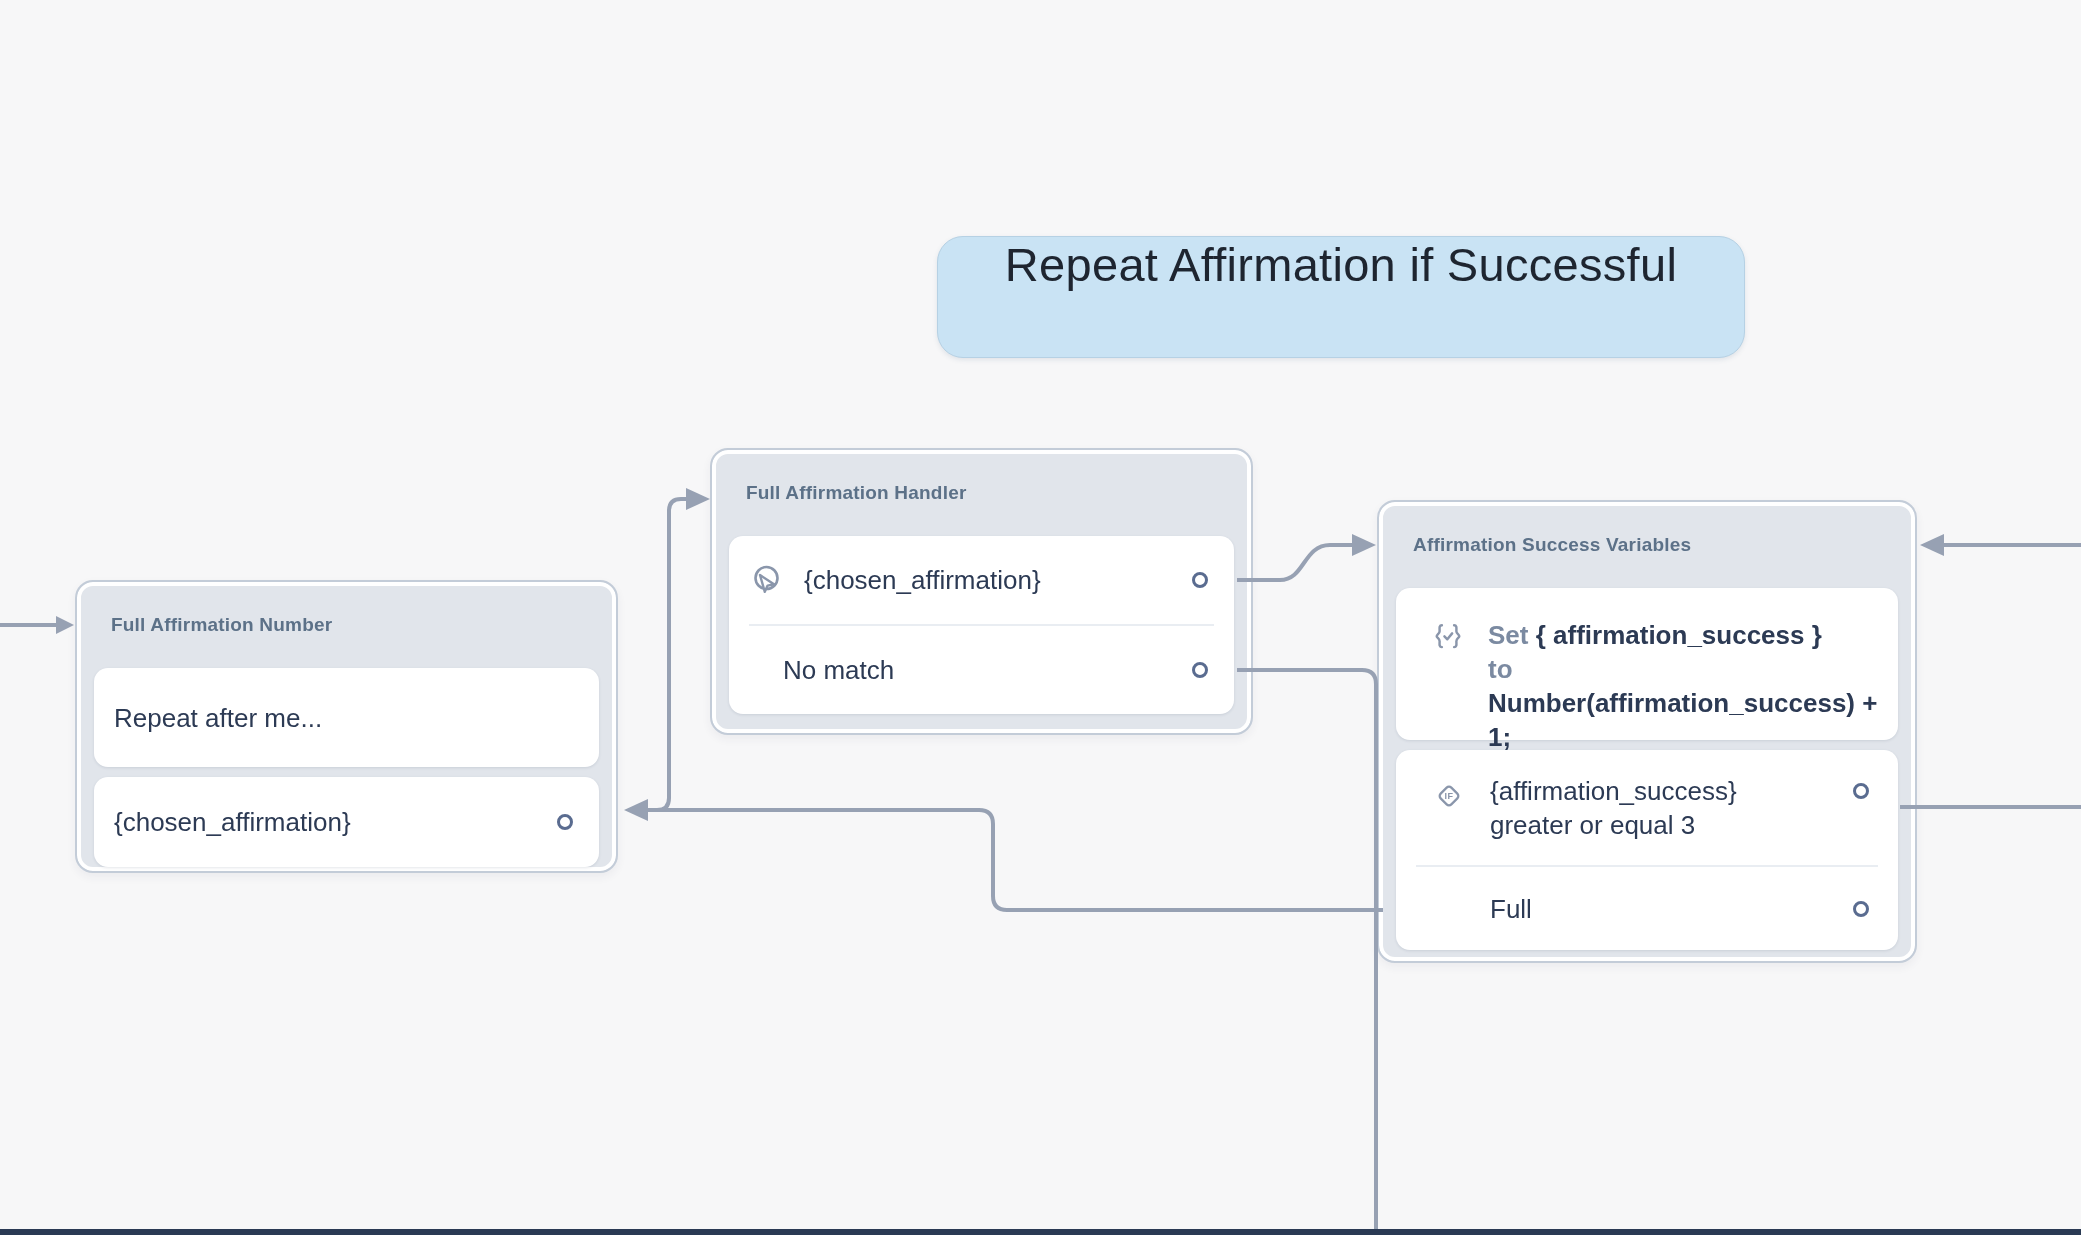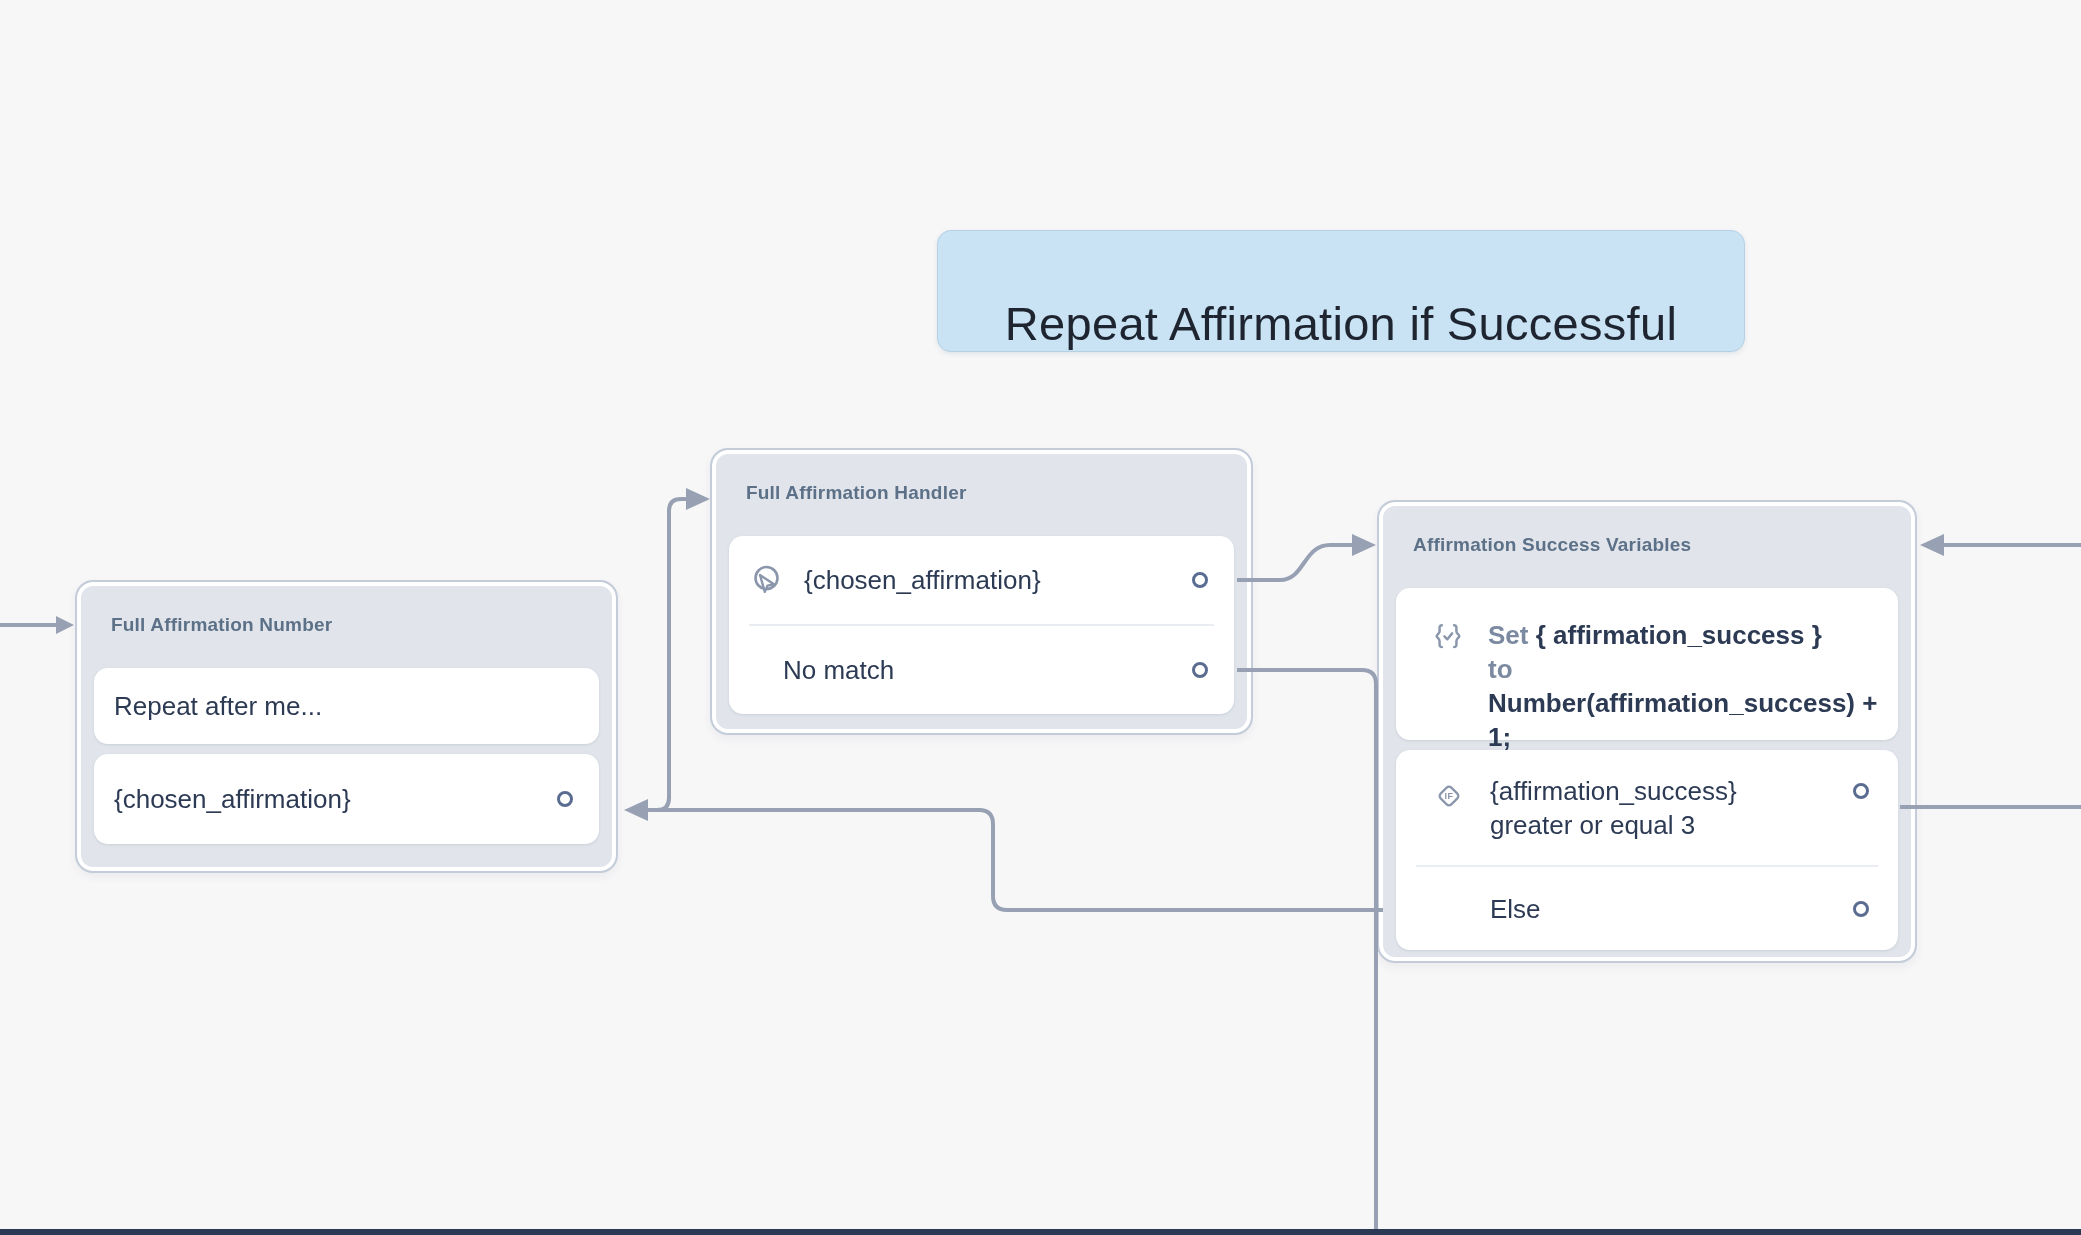--- a/index.html
+++ b/index.html
@@ -4,24 +4,24 @@
 <style>
   html,body{margin:0;padding:0;}
   body{
     width:2081px;height:1235px;position:relative;overflow:hidden;
     background:var(--canvas-bg,#f7f7f8);
     font-family:"Liberation Sans","DejaVu Sans",sans-serif;
   }
   .canvas{position:absolute;inset:0;}
   
   .canvas-note{
-    position:absolute;left:937px;top:230px;width:806px;height:120px;
+    position:absolute;left:937px;top:236px;width:806px;height:120px;
     background:var(--note-bg,#c9e3f4);
     border:1px solid var(--note-border,#b6d1e4);
-    border-radius:14px;display:flex;align-items:flex-end;justify-content:center;
+    border-radius:26px;display:flex;align-items:flex-start;justify-content:center;
     font-size:47px;font-weight:400;color:var(--note-text,#1e2530);
     box-shadow:0 2px 5px rgba(60,90,120,.12);z-index:2;letter-spacing:.3px;
   }
   
   .node{
     position:absolute;box-sizing:border-box;z-index:2;
     background:var(--node-bg,#e1e5eb);
     border:2px solid var(--node-border,#c3ccd8);
     border-radius:18px;
     box-shadow:inset 0 0 0 4px #ffffff,0 4px 10px rgba(45,55,80,.06);
@@ -43,21 +43,21 @@
   .divider{border-top:2px solid #e9edf2;margin:0 20px;height:0;}
   .port{
     position:absolute;width:16px;height:16px;box-sizing:border-box;right:26px;top:50%;
     transform:translateY(-50%);border:3px solid var(--port-border,#5a6c90);
     border-radius:50%;background:#fff;
   }
   .icon{flex:0 0 auto;display:flex;align-items:center;
     color:var(--icon-color,#8a96ab);}
   
   #node-prompt{left:75px;top:580px;width:543px;height:293px;}
-  #node-prompt .card{height:76px;display:flex;align-items:center;}
+  #node-prompt .card{height:99px;display:flex;align-items:center;}
   #node-prompt .card.second{height:90px;}
   #node-handler{left:710px;top:448px;width:543px;height:287px;}
   #node-handler .card{height:178px;}
   #node-handler .row{height:88px;}
   #node-handler .row .icon{margin-right:21px;}
   #node-vars{left:1377px;top:500px;width:540px;height:463px;}
   #node-vars .set-card{height:152px;display:flex;align-items:flex-start;padding:30px 20px 0 36px;box-sizing:border-box;font-weight:bold;}
   #node-vars .set-card .icon{margin-top:3px;margin-right:24px;}
   #node-vars .set-text{font-size:26px;line-height:34px;width:400px;color:var(--item-text,#2c3a54);}
   #node-vars .cond-card{height:200px;}
@@ -168,20 +168,20 @@
           <svg width="34" height="34" viewBox="0 0 36 36">
             <rect x="10" y="10" width="16" height="16" rx="3.5" transform="rotate(45 18 18)" stroke="currentColor" stroke-width="2.4" fill="none"></rect>
             <text x="18" y="21.6" text-anchor="middle" font-size="9.5" font-weight="700" letter-spacing="0.5" fill="currentColor">IF</text>
           </svg>
         </span>
         <span class="row-text">{affirmation_success} greater or equal 3</span>
         <span class="port"></span>
       </div>
       <div class="divider"></div>
       <div class="row cond-row2">
-        <span class="row-text">Else</span>
+        <span class="row-text">Full</span>
         <span class="port"></span>
       </div>
     </div>
   </div>
 
   <div class="bottom-bar"></div>
 </div>
 
 </body></html>

